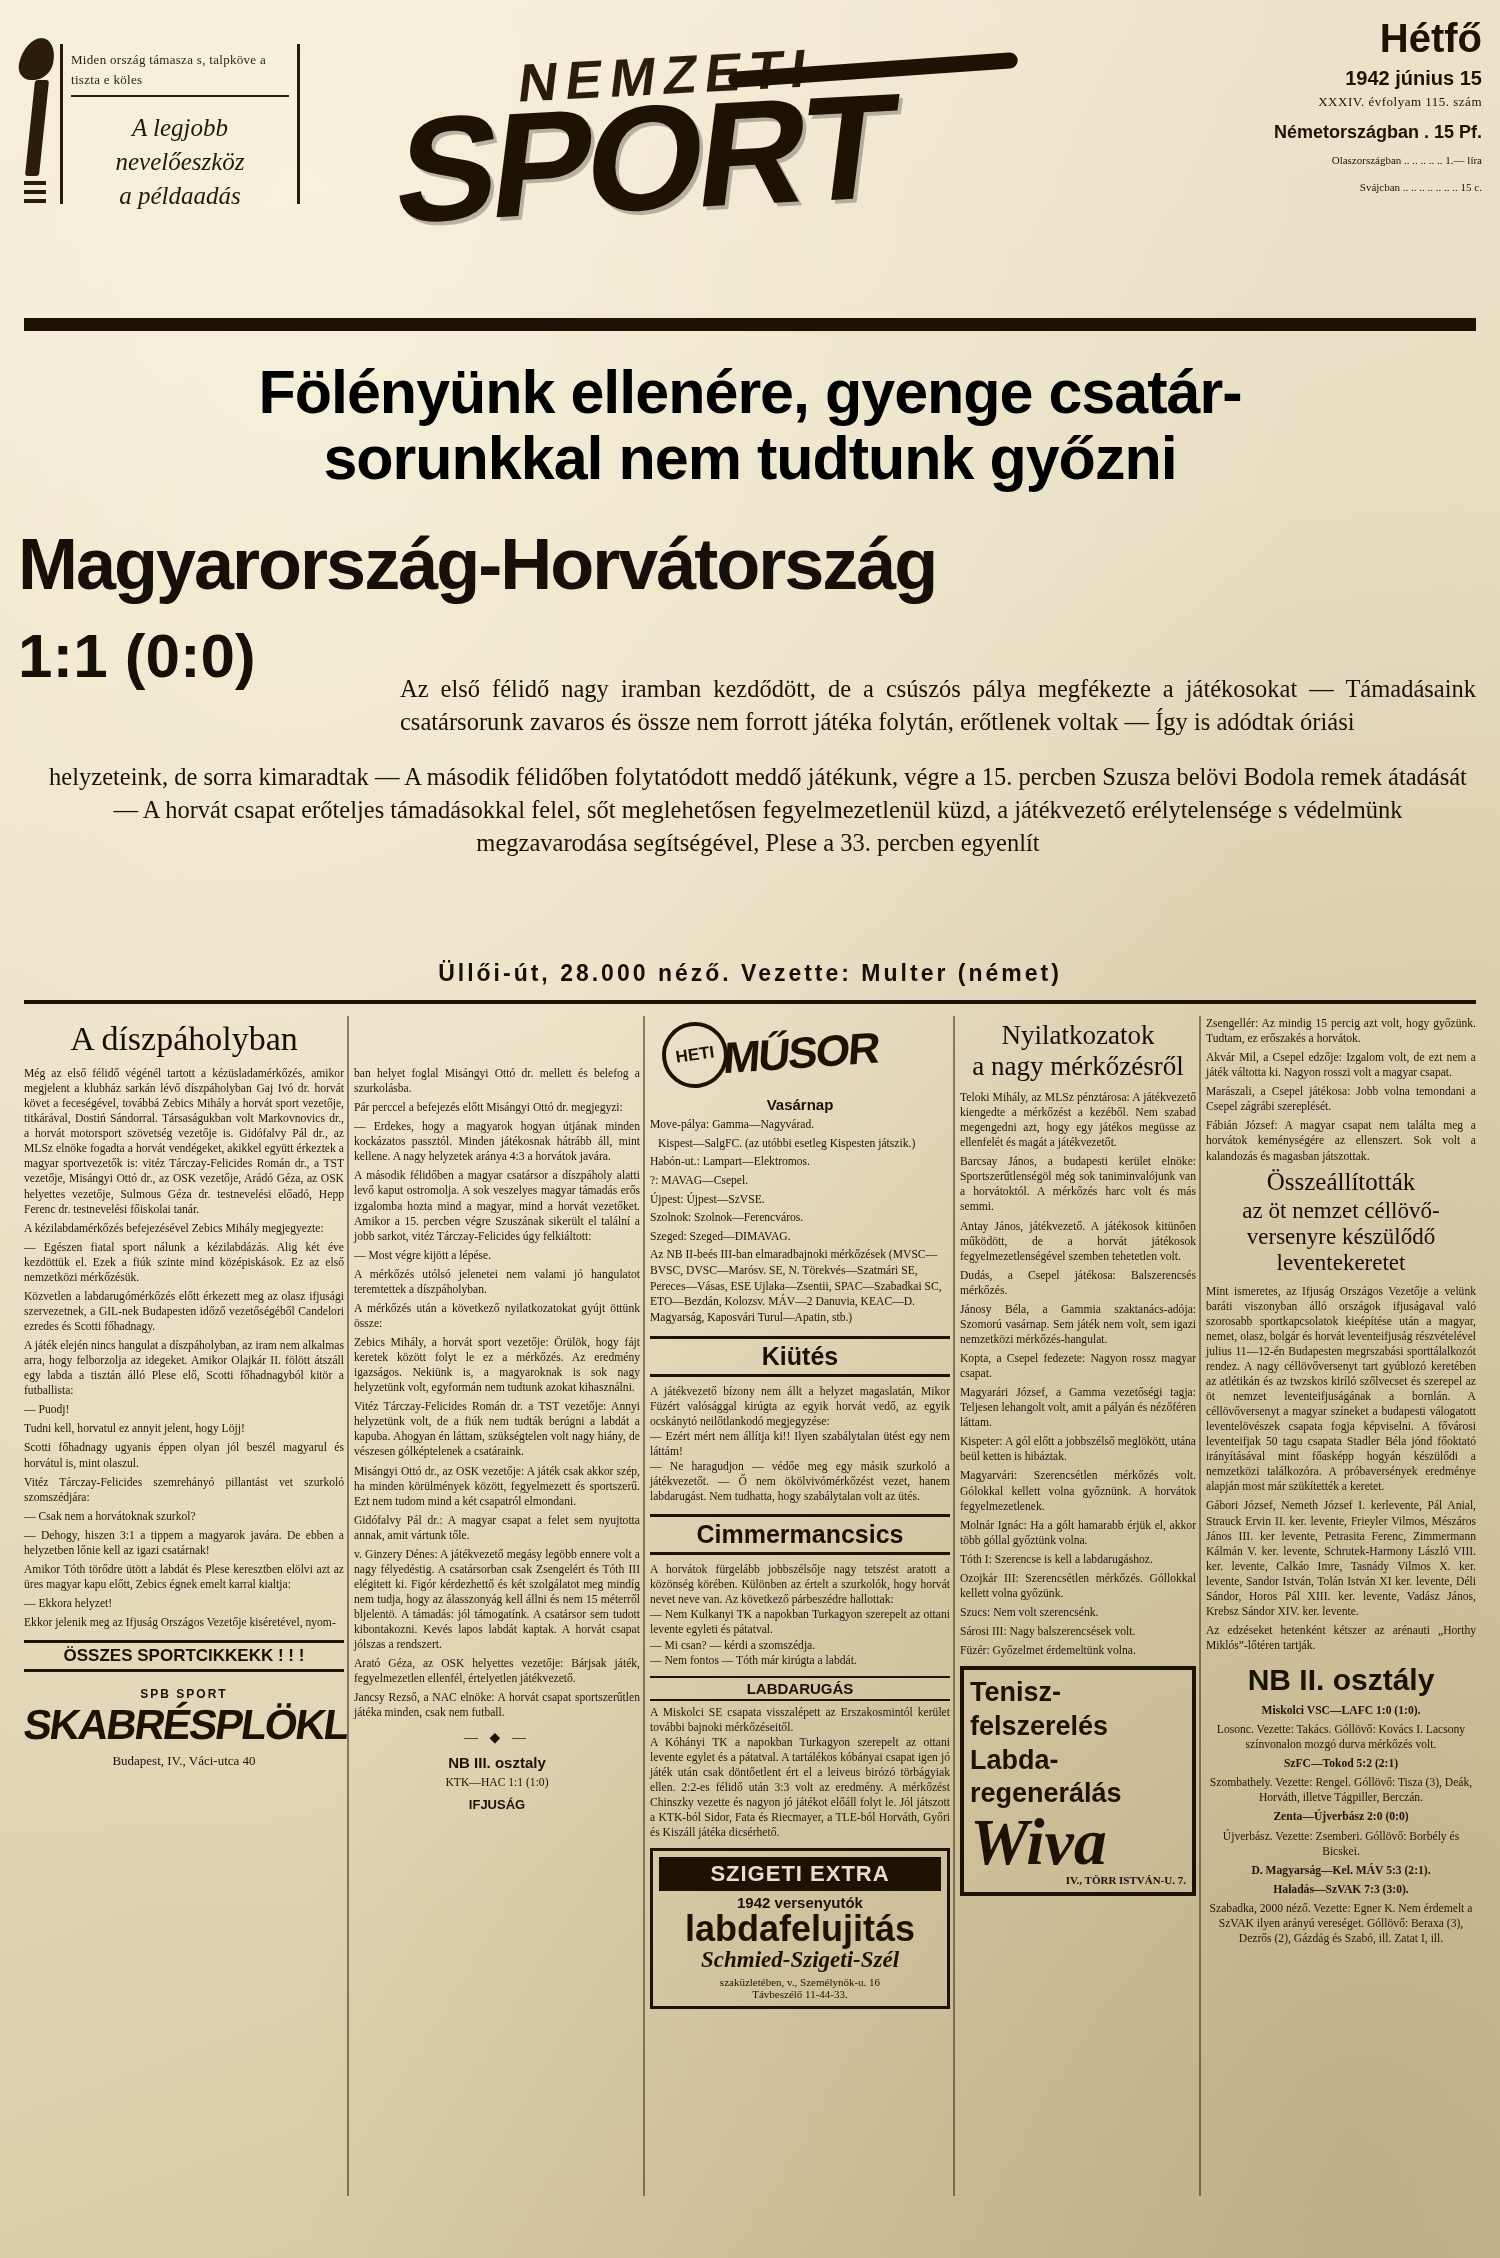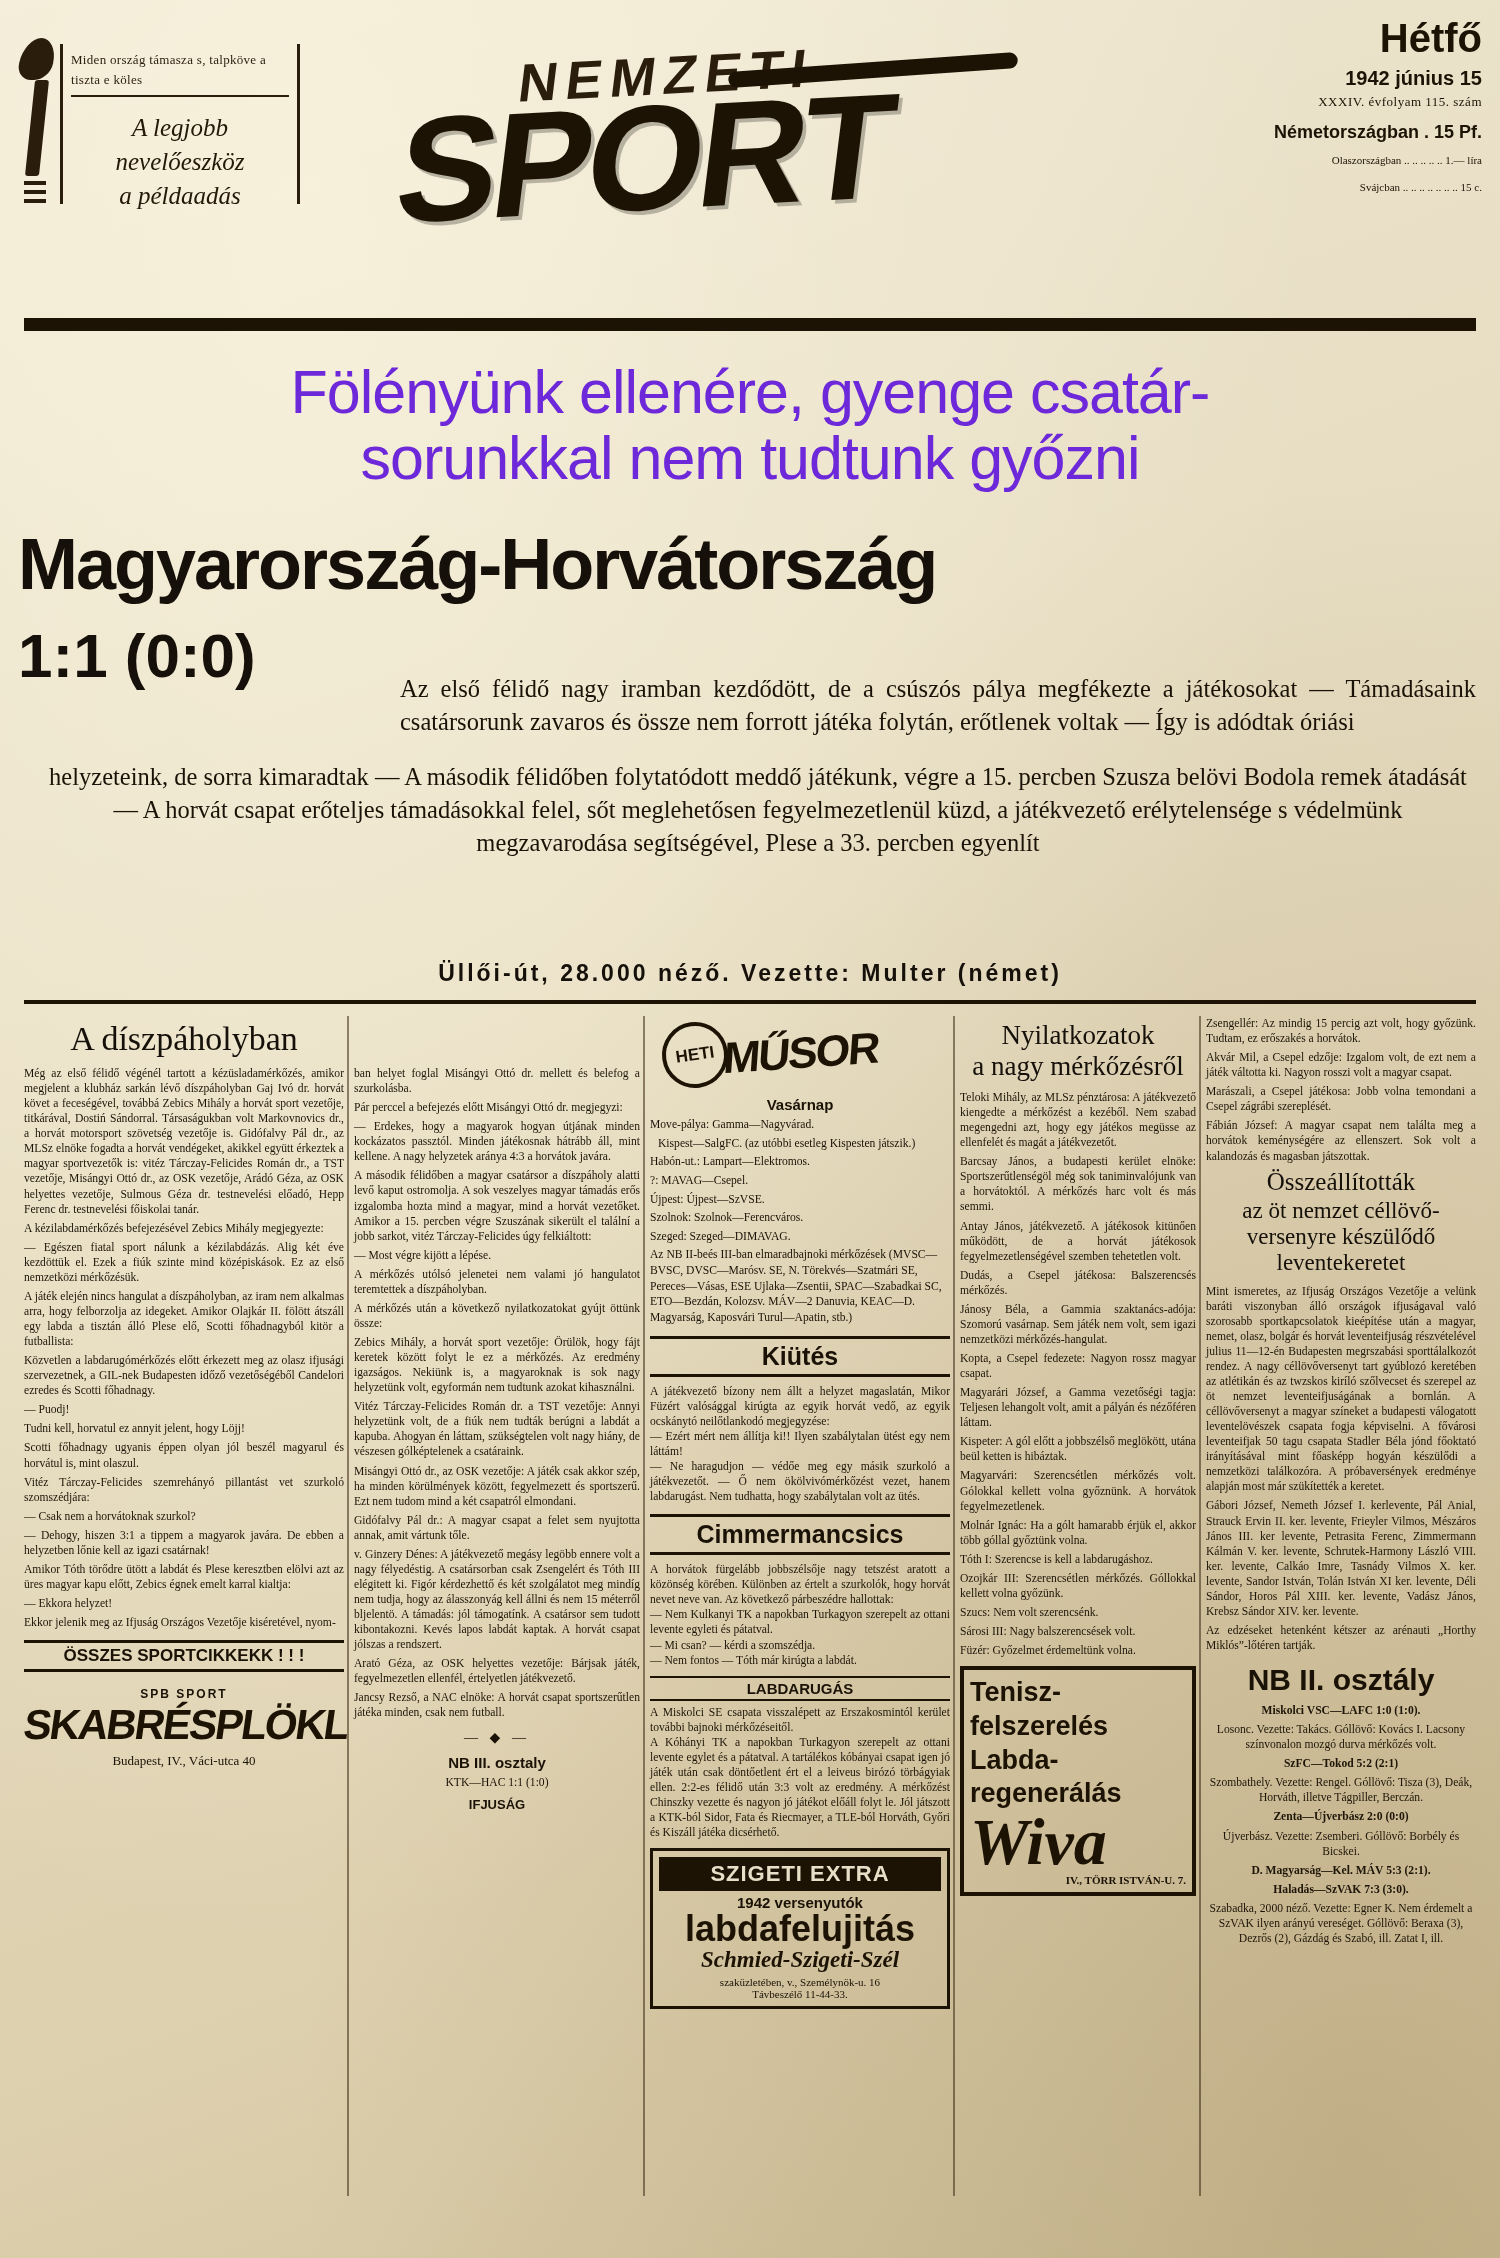--- a/index.html
+++ b/index.html
@@ -61,21 +61,21 @@
   .priceline{margin-top:26px;border-top:3px solid #1d1305;border-bottom:3px solid #1d1305;padding:6px 0;
      font-family:"Liberation Sans", sans-serif;font-weight:bold;font-size:26px;text-align:right;}
   .priceline .big{font-size:42px;}
   .pricesub{margin-top:12px;font-family:"Liberation Sans", sans-serif;font-weight:bold;font-size:18px;text-align:right;}
   .pricesub2{margin-top:8px;font-size:11px;line-height:1.7;text-align:right;}
 
   .rule-thick{position:absolute;left:24px;top:318px;width:1452px;height:13px;background:#1d1305;}
 
   
   .headline{position:absolute;left:40px;top:360px;width:1420px;text-align:center;
-     font-family:"Liberation Sans", sans-serif;font-weight:normal;color:#6d28d9;}
+     font-family:"Liberation Sans", sans-serif;font-weight:bold;color:#000000;}
   .headline .l1{font-size:61px;line-height:1.08;letter-spacing:-1px;}
   .match-title{position:absolute;left:18px;top:528px;width:1100px;
      font-family:"Liberation Sans", sans-serif;font-weight:bold;font-size:72px;letter-spacing:-2px;color:#16100a;line-height:1;}
   .score{position:absolute;left:18px;top:620px;
      font-family:"Liberation Sans", sans-serif;font-weight:bold;font-size:62px;color:#16100a;}
   .lead-wrap{position:absolute;left:400px;top:672px;width:1076px;font-size:24.5px;line-height:1.35;text-align:justify;}
   .lead-wrap p{margin:0;}
   .lead-lower{position:absolute;left:40px;top:760px;width:1436px;font-size:24.5px;line-height:1.35;text-align:center;}
   .venue{position:absolute;left:40px;top:960px;width:1420px;text-align:center;
      font-family:"Liberation Sans", sans-serif;font-weight:bold;font-size:23px;letter-spacing:3px;color:#16100a;}
@@ -198,22 +198,22 @@
     <div class="vline" style="left:619px"></div>
     <div class="vline" style="left:929px"></div>
     <div class="vline" style="left:1175px"></div>
 
     <div class="col c1">
       <div class="sec-title">A díszpáholyban</div>
       <div class="body-text">
         <p>Még az első félidő végénél tartott a kézüsladamérkőzés, amikor megjelent a klubház sarkán lévő díszpáholyban Gaj Ivó dr. horvát követ a feceségével, továbbá Zebics Mihály a horvát sport vezetője, titkárával, Dostiń Sándorral. Társaságukban volt Markovnovics dr., a horvát motorsport szövetség vezetője is. Gidófalvy Pál dr., az MLSz elnöke fogadta a horvát vendégeket, akikkel együtt érkeztek a magyar sportvezetők is: vitéz Tárczay-Felicides Román dr., a TST vezetője, Misángyi Ottó dr., az OSK vezetője, Arádó Géza, az OSK helyettes vezetője, Sulmous Géza dr. testnevelési előadó, Hepp Ferenc dr. testnevelési főiskolai tanár.</p>
         <p>A kézilabdamérkőzés befejezésével Zebics Mihály megjegyezte:</p>
         <p>— Egészen fiatal sport nálunk a kézilabdázás. Alig két éve kezdöttük el. Ezek a fiúk szinte mind középiskások. Ez az első nemzetközi mérkőzésük.</p>
+        <p>Közvetlen a labdarugómérkőzés előtt érkezett meg az olasz ifjusági szervezetnek, a GIL-nek Budapesten időző vezetőségéből Candelori ezredes és Scotti főhadnagy.</p>
         <p>A játék elején nincs hangulat a díszpáholyban, az iram nem alkalmas arra, hogy felborzolja az idegeket. Amikor Olajkár II. fölött átszáll egy labda a tisztán álló Plese elő, Scotti főhadnagyból kitör a futballista:</p>
-        <p>Közvetlen a labdarugómérkőzés előtt érkezett meg az olasz ifjusági szervezetnek, a GIL-nek Budapesten időző vezetőségéből Candelori ezredes és Scotti főhadnagy.</p>
         <p>— Puodj!</p>
         <p>Tudni kell, horvatul ez annyit jelent, hogy Löjj!</p>
         <p>Scotti főhadnagy ugyanis éppen olyan jól beszél magyarul és horvátul is, mint olaszul.</p>
         <p>Vitéz Tárczay-Felicides szemrehányó pillantást vet szurkoló szomszédjára:</p>
         <p>— Csak nem a horvátoknak szurkol?</p>
         <p>— Dehogy, hiszen 3:1 a tippem a magyarok javára. De ebben a helyzetben lőnie kell az igazi csatárnak!</p>
         <p>Amikor Tóth törődre ütött a labdát és Plese keresztben elölvi azt az üres magyar kapu előtt, Zebics égnek emelt karral kialtja:</p>
         <p>— Ekkora helyzet!</p>
         <p>Ekkor jelenik meg az Ifjuság Országos Vezetője kiséretével, nyom-</p>
       </div>

